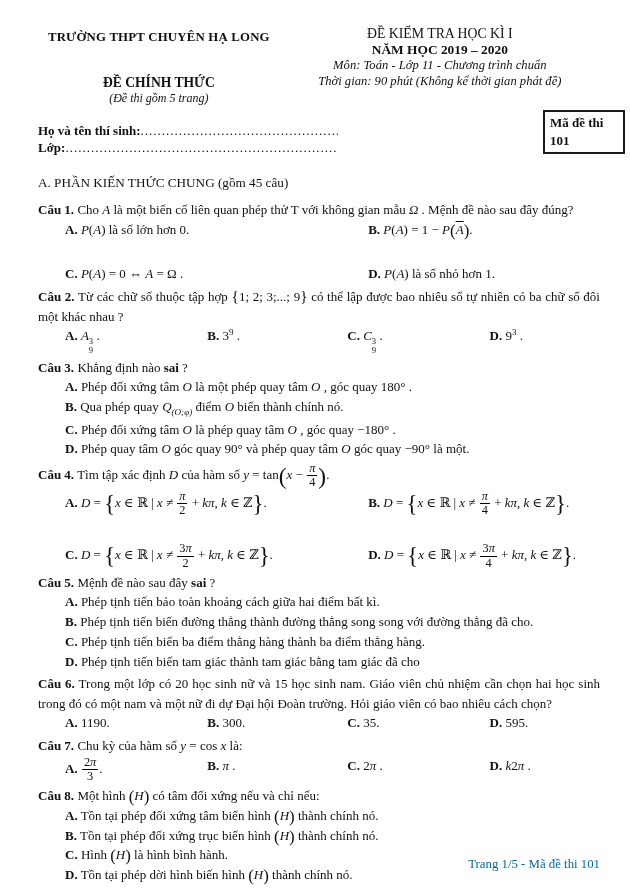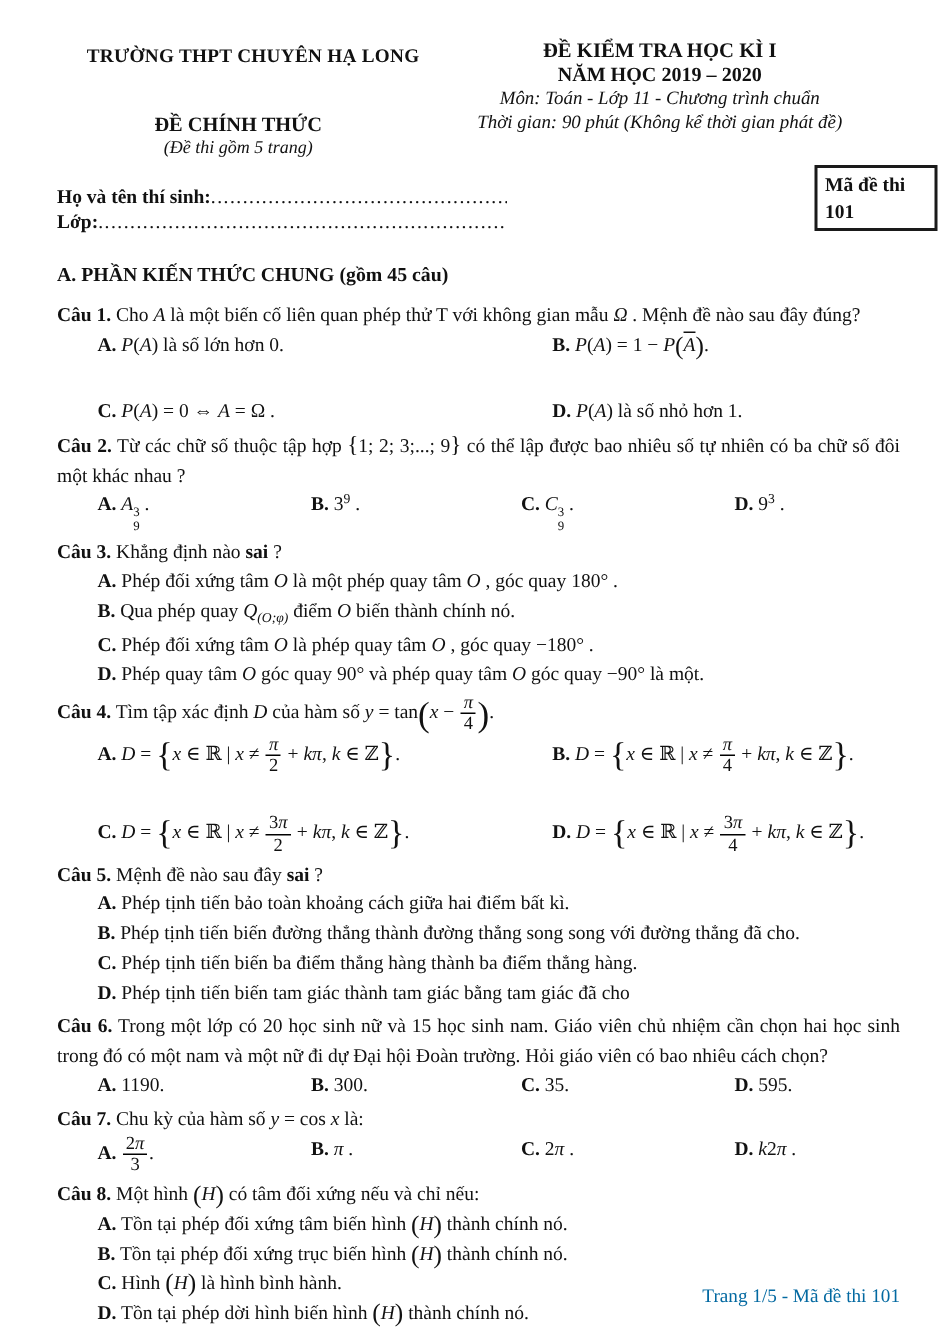--- a/index.html
+++ b/index.html
@@ -10,40 +10,40 @@
     background:#ffffff;
     font-family:"Liberation Serif","DejaVu Serif",serif;
     font-size:13px;color:#111;
     padding:26px 30px 0 38px;
     box-sizing:border-box;
     overflow:hidden;
   }
   
   .header{display:flex;}
   .h-left{width:43%;text-align:center;}
-  .school{font-weight:bold;font-size:12.8px;margin-top:4px;letter-spacing:.2px;text-align:right;}
+  .school{font-weight:bold;font-size:12.8px;margin-top:4px;letter-spacing:.2px;}
   .official{font-weight:bold;font-size:13.6px;margin-top:30px;}
   .pages-note{font-style:italic;font-size:12px;}
   .h-right{width:57%;text-align:center;}
-  .exam-title{font-weight:bold;font-size:13.8px;}
+  .exam-title{font-weight:normal;font-size:13.8px;}
   .exam-year{font-weight:bold;font-size:13.4px;}
   .exam-subject,.exam-time{font-style:italic;font-size:12.6px;line-height:1.25;}
   
   .student{margin-top:16px;}
   .student .line{line-height:17px;white-space:nowrap;overflow:hidden;width:300px;}
   .student .lbl{font-weight:bold;}
   .student .dots{letter-spacing:1px;}
   
   .code-box{
     position:absolute;left:543px;top:110px;width:82px;min-height:38px;
     border:2px solid #1a1a1a;padding:2px 5px;font-weight:bold;line-height:1.4;font-size:13px;
     box-sizing:border-box;
   }
   
-  .section-heading{font-weight:bold;font-size:13.2px;margin-top:19px;margin-bottom:9px;}
+  .section-heading{font-weight:normal;font-size:13.2px;margin-top:19px;margin-bottom:9px;}
   .question{margin-bottom:3px;}
   .stem{text-align:justify;line-height:1.5;}
   .qnum{font-weight:bold;}
   .opts{margin-left:27px;line-height:1.52;gap:25px;}
   .opts.rows .opt{display:block;}
   .opts.cols2{display:grid;grid-template-columns:52% 48%;}
   .opts.cols4{display:grid;grid-template-columns:1.02fr 1fr 1.02fr .96fr;}
   .olabel{font-weight:bold;}
   
   .frac{display:inline-block;vertical-align:middle;text-align:center;line-height:1.08;font-size:.95em;padding:0 1px;}

